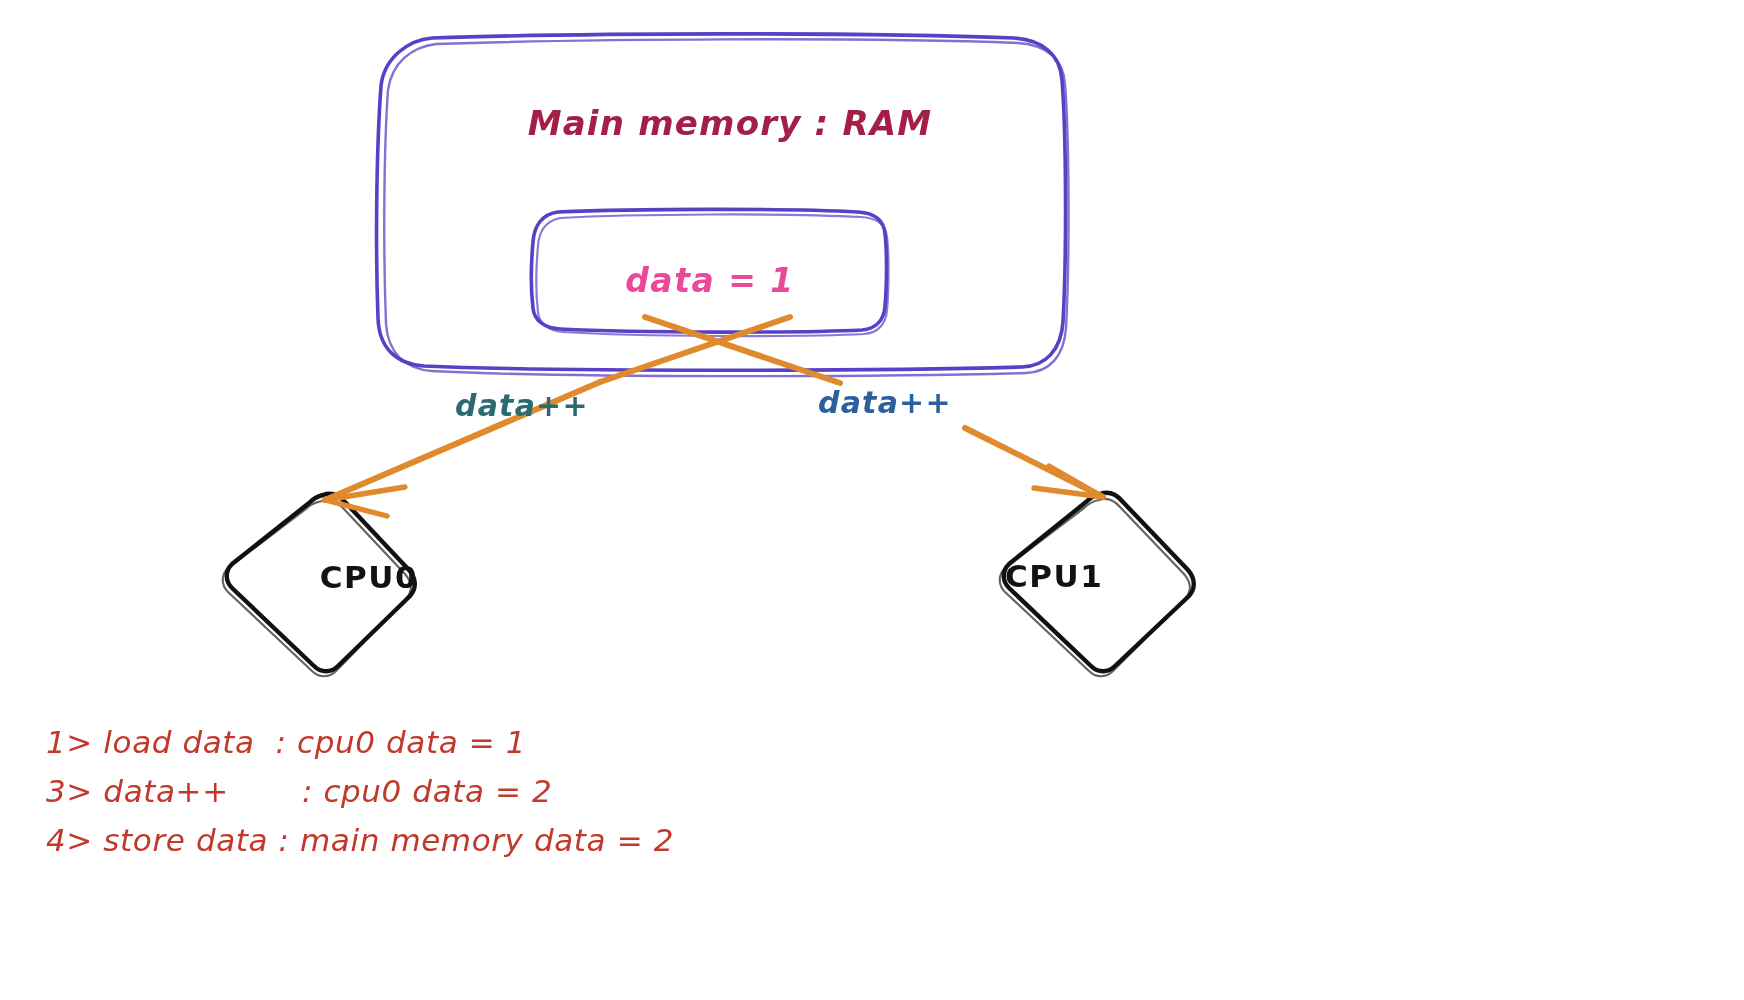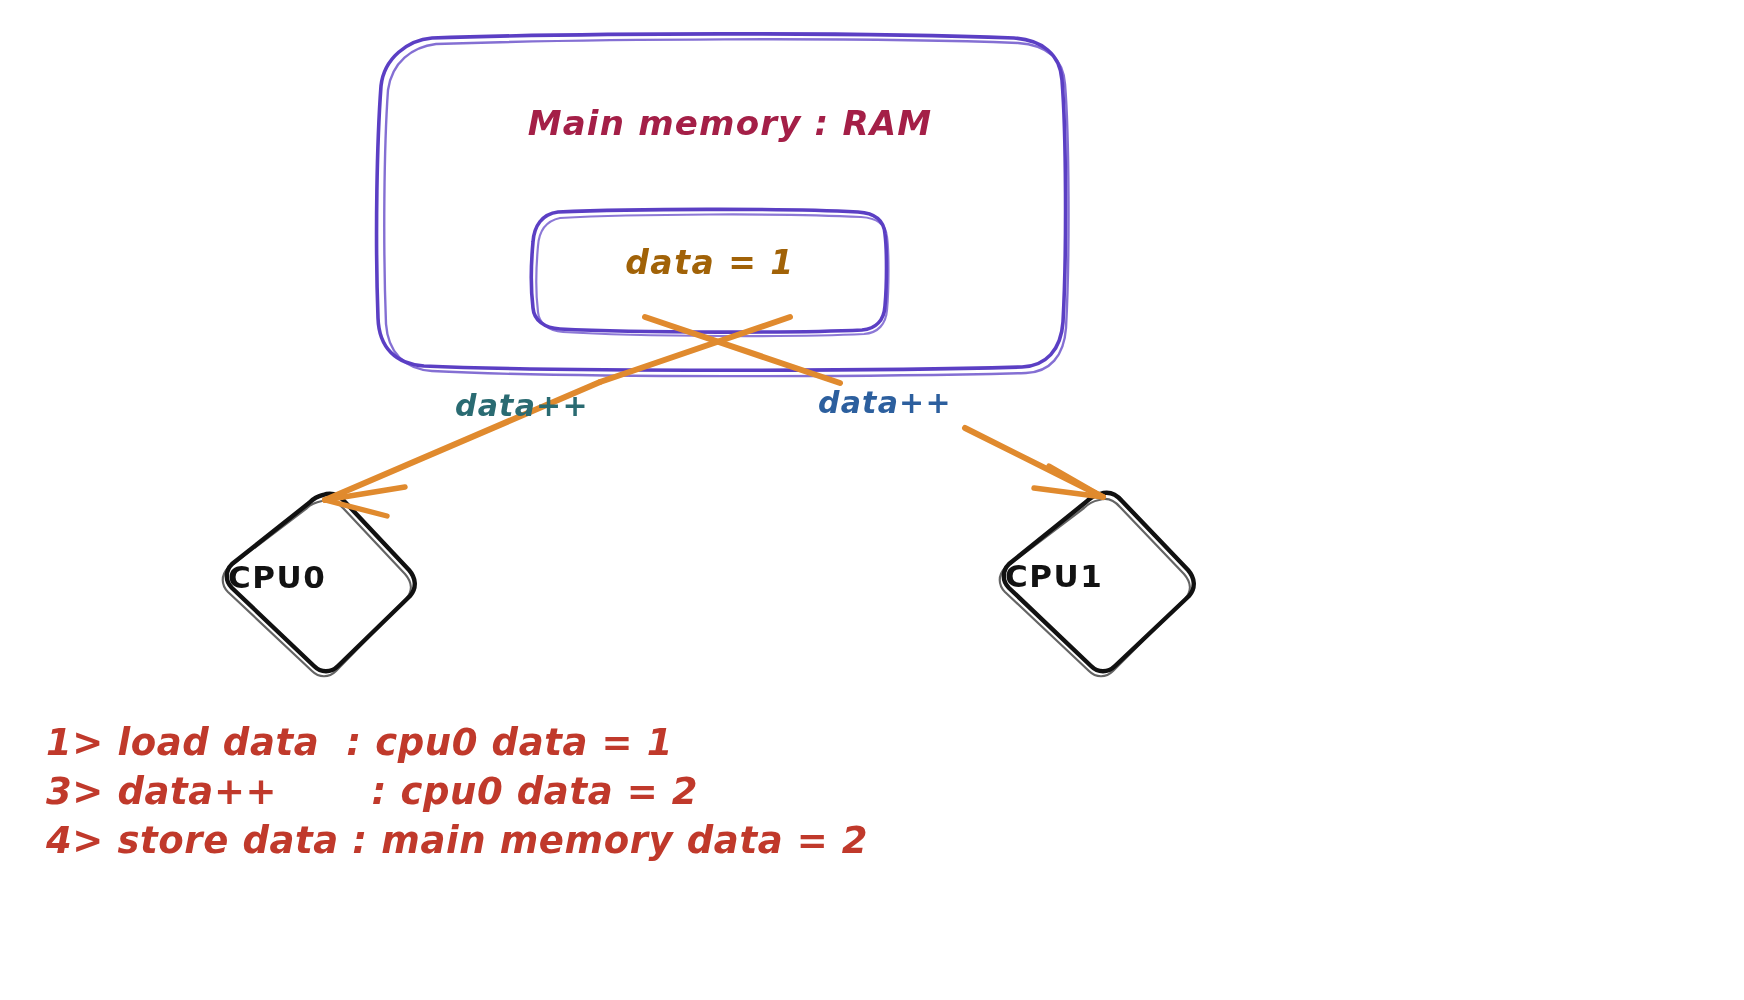--- a/index.html
+++ b/index.html
@@ -77,36 +77,36 @@
   
   .cpu-label {
     font-size: 31px;
     letter-spacing: 1.5px;
     font-weight: 700;
     color: #121212;
   }
   #cpu0-label {
     left: 228px; top: 559px;
     width: 190px;
-    text-align: left;
+    text-align: right;
   }
   #cpu1-label {
     left: 1005px; top: 558px;
     width: 190px;
     text-align: left;
   }
 
   
   .steps {
     position: absolute;
-    font-size: 37px;
+    font-size: 31px;
     line-height: 49px;
     letter-spacing: 0.6px;
     font-style: italic;
-    font-weight: 700;
+    font-weight: 400;
   }
   #steps-cpu0 { left: 46px; top: 718px; }
   #steps-cpu1 { left: 830px; top: 716px; }
   .step-line { white-space: pre; display: block; }
 </style>
 </head>
 <body>
 
 <div id="stage">
 
@@ -214,21 +214,21 @@
       <path d="M 965 428 L 1103 497" fill="none" stroke="#e08a2e" stroke-width="6" stroke-linecap="round"></path>
 
       <path d="M 1103 497 L 1034 488" fill="none" stroke="#e08a2e" stroke-width="5.4" stroke-linecap="round"></path>
       <path d="M 1103 497 L 1049 466" fill="none" stroke="#e08a2e" stroke-width="5.4" stroke-linecap="round"></path>
     </g>
 
   </svg>
 
   <div class="txt hand" id="ram-title" style="color:#a41f47;">Main memory : RAM</div>
 
-  <div class="txt hand" id="data-cell-label" style="color:#a16207;">data = 1</div>
+  <div class="txt hand" id="data-cell-label" style="color:#ec4899;margin-top:18px;">data = 1</div>
 
   <div class="txt hand" id="edge-label-left" style="color:#2a6b72;">data++</div>
 
   <div class="txt hand" id="edge-label-right" style="color:#2c5f9e;">data++</div>
 
   <div class="txt hand cpu-label" id="cpu0-label">CPU0</div>
 
   <div class="txt hand cpu-label" id="cpu1-label">CPU1</div>
 
   <div class="steps" id="steps-cpu0" style="color:#c0392b;">

